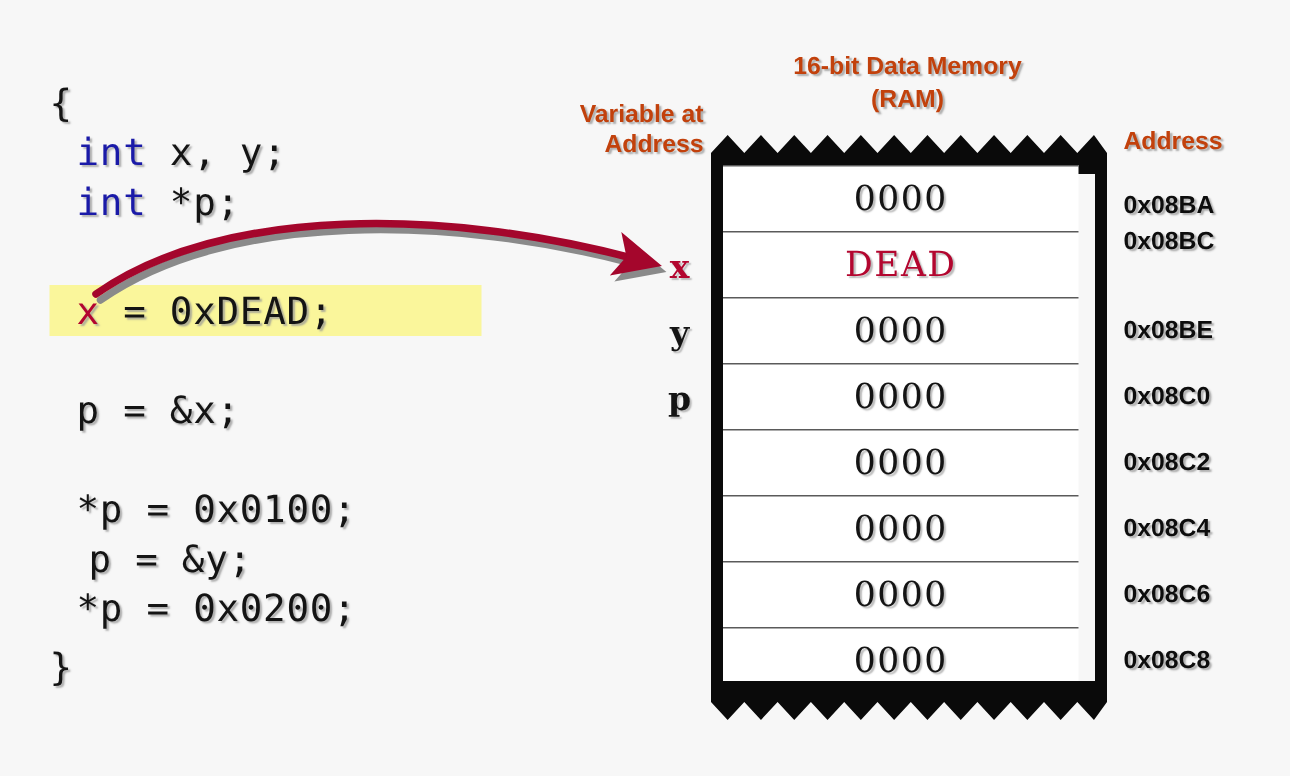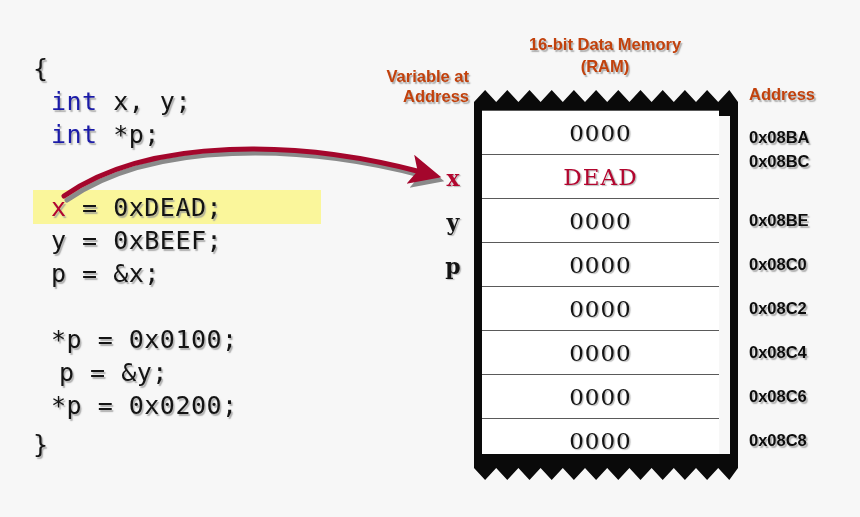--- a/index.html
+++ b/index.html
@@ -184,21 +184,20 @@
     <div class="hl-band"></div>
 
     <div class="code-line" style="top:52px;left:33px;"><span>{</span></div>
 
     <div class="code-line" style="top:85px;left:51px;"><span class="kw">int</span><span> x, y;</span></div>
 
     <div class="code-line" style="top:118px;left:51px;"><span class="kw">int</span><span> *p;</span></div>
 
     <div class="code-line" style="top:191px;left:51px;z-index:2;"><span class="var-red">x</span><span> = 0xDEAD;</span></div>
 
-    <div class="code-line" style="top:224px;left:51px;"><span>y = 0xBEEF;</span></div>
 
     <div class="code-line" style="top:257px;left:51px;"><span>p = &amp;x;</span></div>
 
     <div class="code-line" style="top:323px;left:51px;"><span>*p = 0x0100;</span></div>
 
     <div class="code-line" style="top:356px;left:59px;text-align:right;"><span>p = &amp;y;</span></div>
 
     <div class="code-line" style="top:389px;left:51px;"><span>*p = 0x0200;</span></div>
 
     <div class="code-line" style="top:428px;left:33px;"><span>}</span></div>

